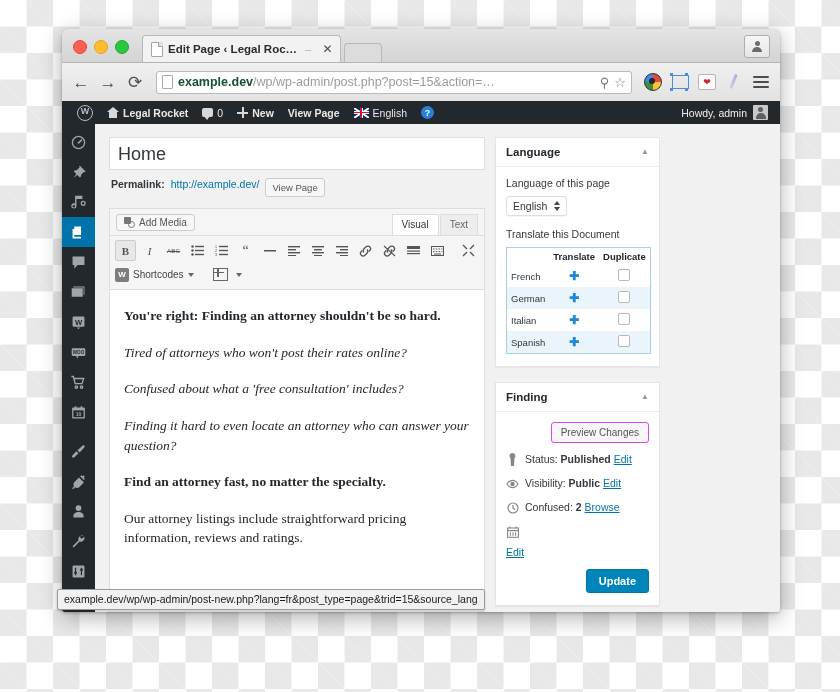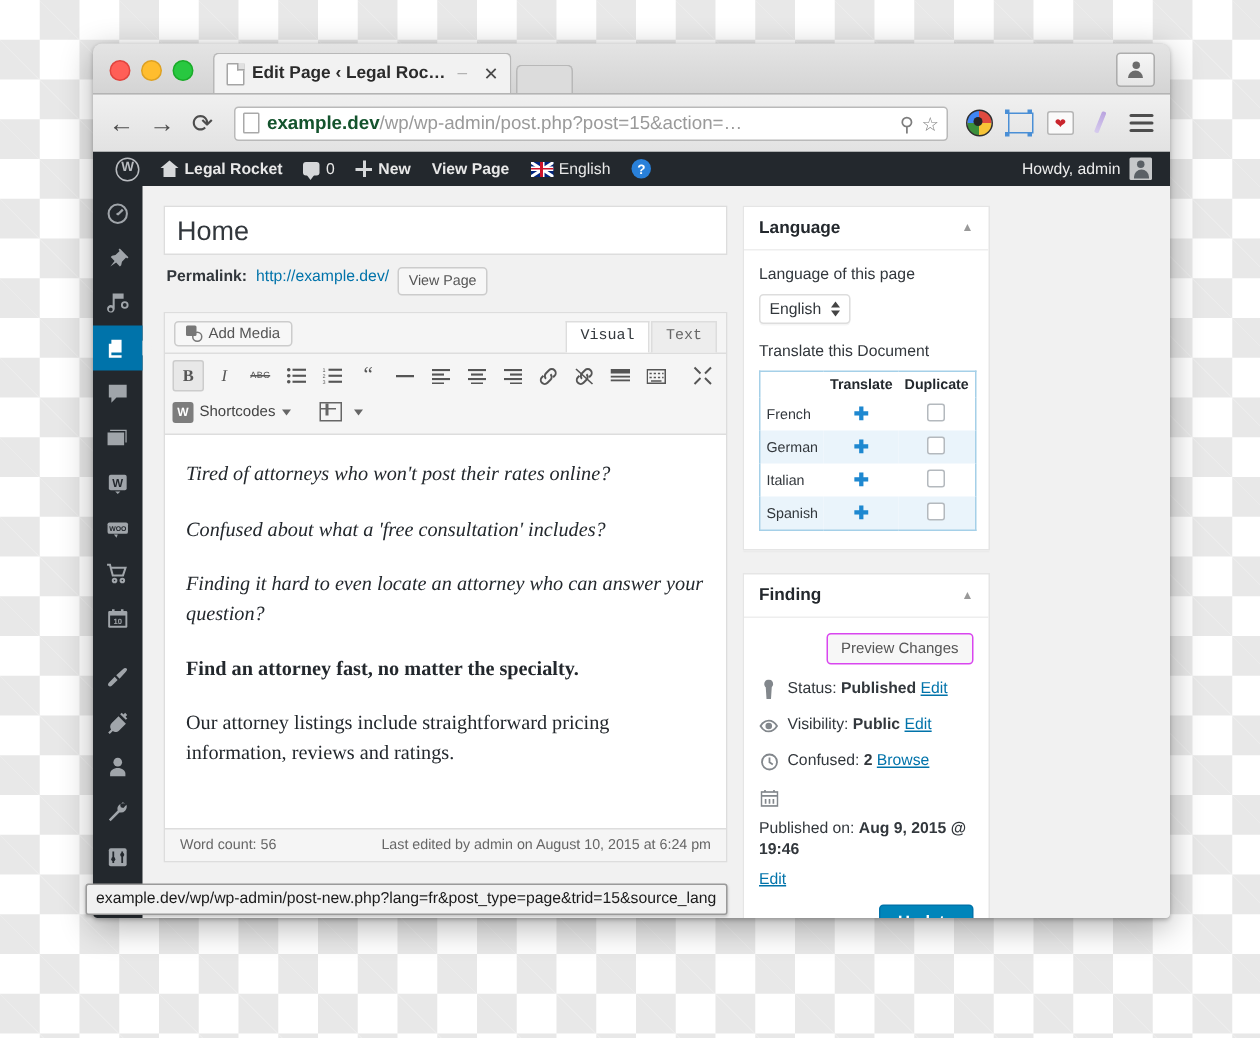--- a/index.html
+++ b/index.html
@@ -167,21 +167,21 @@
   
   .editor-wrap{margin-top:11px;border:1px solid #ddd;background:#fff;}
   .editor-top{display:flex;align-items:flex-end;background:#f5f5f5;border-bottom:1px solid #ddd;padding:5px 6px 0 6px;height:27px;box-sizing:border-box;}
   .add-media{
     display:flex;align-items:center;gap:4px;background:#f7f7f7;border:1px solid #ccc;border-radius:3px;
     font-size:10px;color:#555;padding:2px 7px;margin-bottom:4px;
   }
   .media-glyph{width:11px;height:11px;position:relative;flex:none;}
   .media-glyph:before{content:"";position:absolute;left:0;top:0;width:7px;height:7px;background:#777;border-radius:1px;}
   .media-glyph:after{content:"";position:absolute;right:0;bottom:0;width:5px;height:5px;border:1.5px solid #777;border-radius:50%;}
-  .ed-tabs{margin-left:auto;display:flex;gap:1px;font-family:Liberation Mono, monospace;}
+  .ed-tabs{margin-left:auto;display:flex;gap:1px;}
   .ed-tab{font-size:10px;padding:4px 9px 5px;border:1px solid #ddd;border-bottom:none;color:#666;background:#ededed;}
   .ed-tab.active{background:#fff;color:#32373c;}
   .ed-toolbar{background:#f5f5f5;border-bottom:1px solid #ddd;padding:4px 5px;}
   .tb-row{display:flex;align-items:center;gap:3px;height:21px;}
   .tb-btn{width:19px;height:19px;display:flex;align-items:center;justify-content:center;
     color:#555;font-size:11px;border:1px solid transparent;border-radius:2px;}
   .tb-btn.on{background:#e8e8e8;border-color:#ccc;}
   .tb-spacer{flex:1;}
   .shortcodes{display:flex;align-items:center;gap:4px;font-size:10px;color:#444;}
   .sc-badge{width:14px;height:14px;background:#7d7d7d;color:#fff;font-size:8px;font-weight:700;
@@ -556,20 +556,21 @@
               </span>
               <span style="width:10px"></span>
               <span class="tb-btn">
                   <span class="tbl-glyph"></span>
                 </span>
               <span class="caret" style="margin-left:2px"></span>
             </div>
           </div>
 
           <div class="ed-body">
+            <p class="b">You're right: Finding an attorney shouldn't be so hard.</p>
             <p class="i">Tired of attorneys who won't post their rates online?</p>
             <p class="i">Confused about what a 'free consultation' includes?</p>
             <p class="i">Finding it hard to even locate an attorney who can answer your question?</p>
             <p class="b">Find an attorney fast, no matter the specialty.</p>
             <p>Our attorney listings include straightforward pricing information, reviews and ratings.</p>
           </div>
 
           <div class="ed-status">
             <span>Word count: 56</span>
             <span class="right">Last edited by admin on August 10, 2015 at 6:24 pm</span>
@@ -678,24 +679,20 @@
               </span>
             </div>
 
             <div class="pub-row" style="flex-wrap:wrap">
               <span class="pub-ico">
                 <svg width="12" height="12" viewBox="0 0 12 12" fill="none" stroke="currentColor" stroke-width="1.1">
                     <rect x="0.6" y="2" width="10.8" height="9.3"></rect>
                     <path d="M0.6 4.6h10.8M3 2V0.6M9 2V0.6M3.4 6.6v3.2M6 6.6v3.2M8.6 6.6v3.2"></path>
                   </svg>
               </span>
-              <span>
-                <span>Published on:</span>
-                <b>Aug 9, 2015 @ 19:46</b>
-              </span>
               <a class="lnk" style="width:100%">Edit</a>
             </div>
 
             <div style="display:flex;justify-content:flex-end;margin-top:6px">
               <span class="btn-update">Update</span>
             </div>
           </div>
         </div>
 
       </div>

